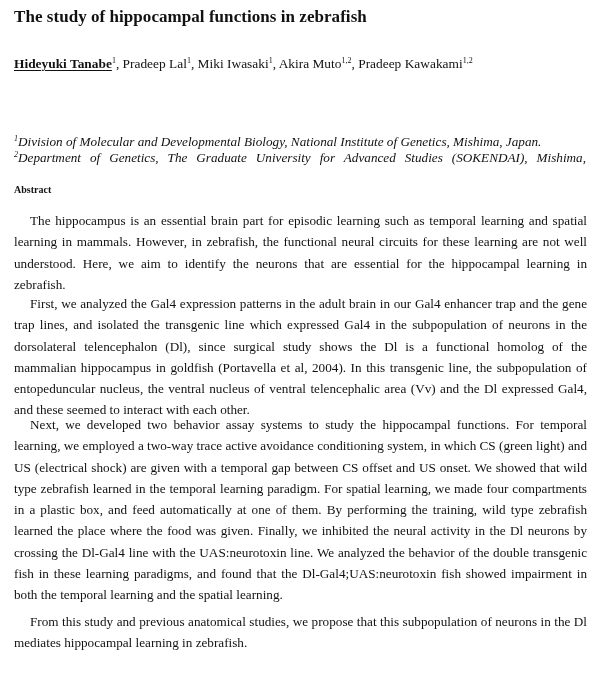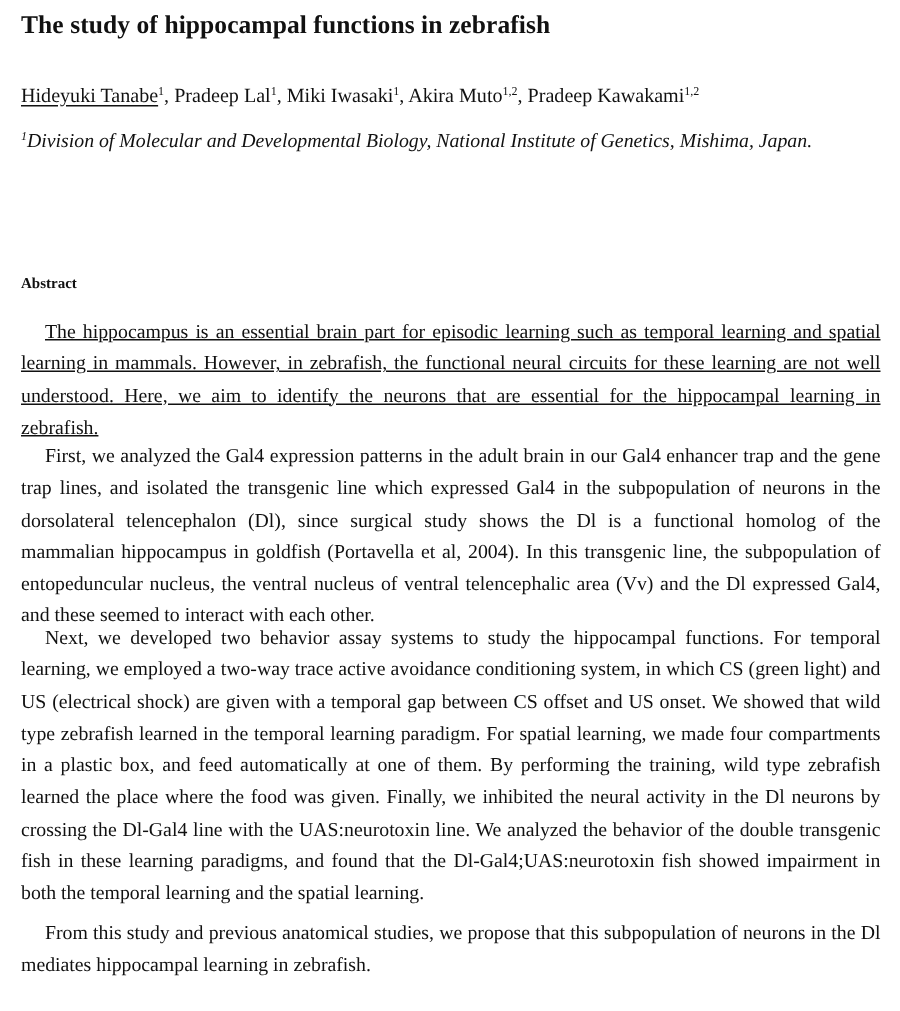--- a/index.html
+++ b/index.html
@@ -12,54 +12,55 @@
   .page { position: absolute; left: 0; top: 0; width: 600px; height: 674px; }
   .title {
     position: absolute; left: 14px; top: 7px;
     font-size: 17px; font-weight: bold; letter-spacing: 0.05px;
     white-space: nowrap;
   }
   .authors {
     position: absolute; left: 14px; top: 56px;
     font-size: 13.4px; white-space: nowrap;
   }
-  .authors .u { text-decoration: underline; text-underline-offset: 2px; }
+  .authors .u { text-decoration: underline; text-underline-offset: 2px; font-weight: bold; }
   .authors sup { font-size: 8px; vertical-align: 5px; line-height: 0; }
   .aff {
     position: absolute; left: 14px; font-size: 13.2px; font-style: italic;
-    width: 572px; line-height: 16px;
+    width: 572px; line-height: 16px; margin-top: 48px;
   }
   .aff sup { font-size: 8px; vertical-align: 5px; line-height: 0; }
   .aff1 { top: 86px; white-space: nowrap; }
   .aff2 { top: 102px; text-align: justify; text-align-last: justify; }
   .aff2b { top: 118px; }
   .email { position: absolute; left: 14px; top: 132px; font-size: 13.4px; white-space: nowrap; }
   .abs-h { position: absolute; left: 14px; top: 184px; font-size: 10px; font-weight: bold; }
   .para {
     position: absolute; left: 14px; width: 573px;
     font-size: 13.2px; line-height: 21.3px;
     text-align: justify; text-indent: 16px;
     margin: 0;
   }
-  .p1 { top: 210px; text-decoration: underline; }
+  .p1 { top: 210px; }
   .p2 { top: 293px; }
   .p3 { top: 414px; }
   .p4 { top: 611px; }
 </style>
 </head>
 <body>
 
 <div class="page">
   <div class="title">The study of hippocampal functions in zebrafish</div>
 
   <div class="authors">
     <span><span class="u">Hideyuki Tanabe</span><sup>1</sup></span><span>, </span><span><span>Pradeep Lal</span><sup>1</sup></span><span>, </span><span><span>Miki Iwasaki</span><sup>1</sup></span><span>, </span><span><span>Akira Muto</span><sup>1,2</sup></span><span>, </span><span><span>Pradeep Kawakami</span><sup>1,2</sup></span>
   </div>
 
   <div class="aff aff1"><sup>1</sup><span>Division of Molecular and Developmental Biology, National Institute of Genetics, Mishima, Japan.</span></div>
+  <div class="aff aff2"><sup>2</sup><span>Department of Genetics, The Graduate University for Advanced Studies (SOKENDAI), Mishima,</span></div>
 
 
   <div class="abs-h">Abstract</div>
 
   <p class="para p1">The hippocampus is an essential brain part for episodic learning such as temporal learning and spatial learning in mammals. However, in zebrafish, the functional neural circuits for these learning are not well understood. Here, we aim to identify the neurons that are essential for the hippocampal learning in zebrafish.</p>
   <p class="para p2">First, we analyzed the Gal4 expression patterns in the adult brain in our Gal4 enhancer trap and the gene trap lines, and isolated the transgenic line which expressed Gal4 in the subpopulation of neurons in the dorsolateral telencephalon (Dl), since surgical study shows the Dl is a functional homolog of the mammalian hippocampus in goldfish (Portavella et al, 2004). In this transgenic line, the subpopulation of entopeduncular nucleus, the ventral nucleus of ventral telencephalic area (Vv) and the Dl expressed Gal4, and these seemed to interact with each other.</p>
   <p class="para p3">Next, we developed two behavior assay systems to study the hippocampal functions. For temporal learning, we employed a two-way trace active avoidance conditioning system, in which CS (green light) and US (electrical shock) are given with a temporal gap between CS offset and US onset. We showed that wild type zebrafish learned in the temporal learning paradigm. For spatial learning, we made four compartments in a plastic box, and feed automatically at one of them. By performing the training, wild type zebrafish learned the place where the food was given. Finally, we inhibited the neural activity in the Dl neurons by crossing the Dl-Gal4 line with the UAS:neurotoxin line. We analyzed the behavior of the double transgenic fish in these learning paradigms, and found that the Dl-Gal4;UAS:neurotoxin fish showed impairment in both the temporal learning and the spatial learning.</p>
   <p class="para p4">From this study and previous anatomical studies, we propose that this subpopulation of neurons in the Dl mediates hippocampal learning in zebrafish.</p>
 </div>
 

